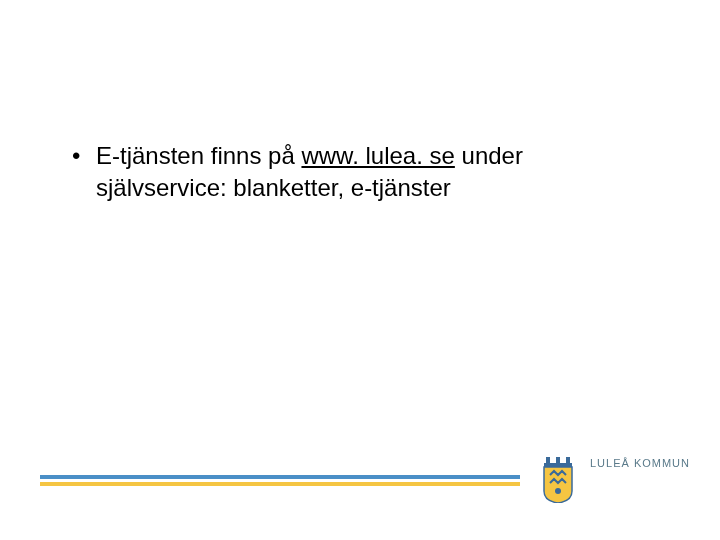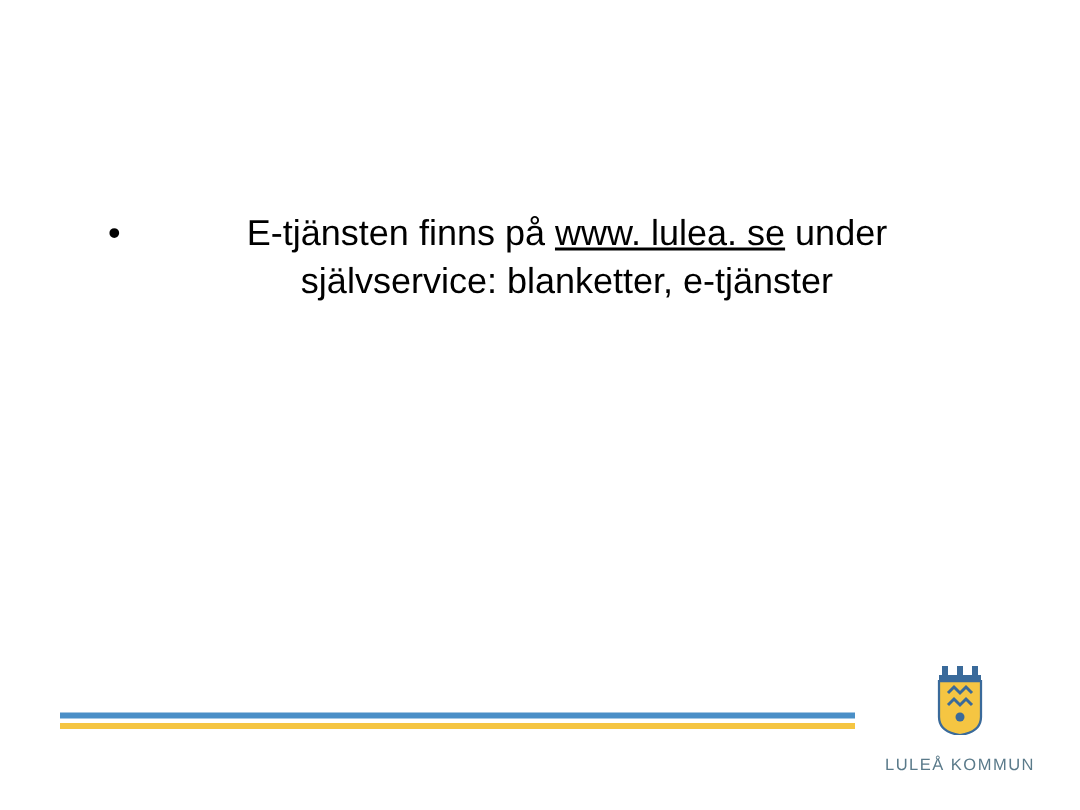--- a/index.html
+++ b/index.html
@@ -9,21 +9,20 @@
     background: #ffffff;
     font-family: Arial, Helvetica, sans-serif;
     position: relative;
     overflow: hidden;
   }
   .content {
     position: absolute;
     top: 140px;
     left: 72px;
     right: 60px;
-    text-align: center;
   }
   ul {
     list-style: none;
   }
   li {
     font-size: 24px;
     line-height: 1.35;
     color: #000;
     position: relative;
     padding-left: 24px;
@@ -55,23 +54,21 @@
     margin-right: 20px;
   }
   .stripe {
     height: 4px;
     width: 100%;
   }
   .stripe.blue { background: #4a8fc7; margin-bottom: 3px; }
   .stripe.yellow { background: #f5c542; }
   .logo-block {
     display: flex;
-    align-items: center;
     gap: 14px;
-    flex-direction: column;
   }
   .crest {
     width: 36px;
     height: 46px;
   }
   .logo-text {
     font-size: 11px;
     letter-spacing: 1px;
     color: #5a7a8a;
     font-weight: 500;

